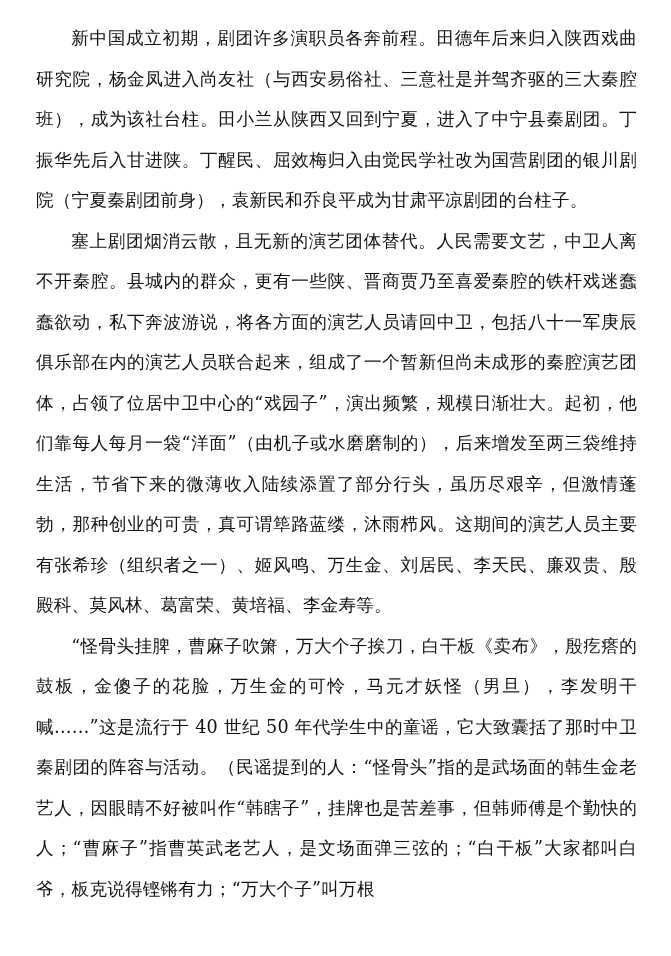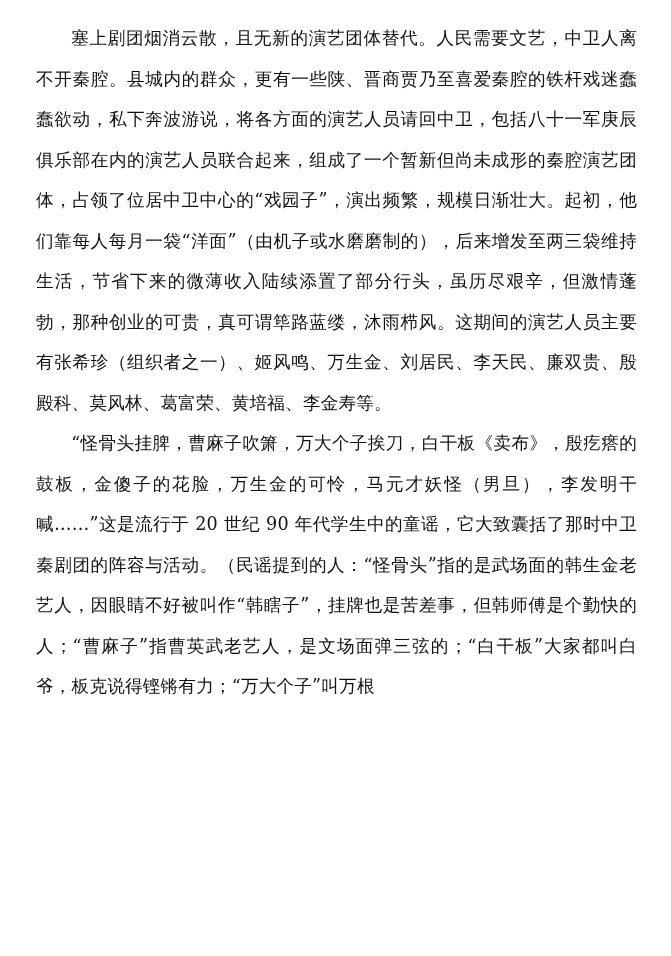--- a/index.html
+++ b/index.html
@@ -36,16 +36,17 @@
   }
   .para + .para {
     margin-top: 0;
   }
 </style>
 </head>
 <body>
 
 <div class="page">
   <div class="body-text">
+    <p class="para">新中国成立初期，剧团许多演职员各奔前程。田德年后来归入陕西戏曲研究院，杨金凤进入尚友社（与西安易俗社、三意社是并驾齐驱的三大秦腔班），成为该社台柱。田小兰从陕西又回到宁夏，进入了中宁县秦剧团。丁振华先后入甘进陕。丁醒民、屈效梅归入由觉民学社改为国营剧团的银川剧院（宁夏秦剧团前身），袁新民和乔良平成为甘肃平凉剧团的台柱子。</p>
     <p class="para">塞上剧团烟消云散，且无新的演艺团体替代。人民需要文艺，中卫人离不开秦腔。县城内的群众，更有一些陕、晋商贾乃至喜爱秦腔的铁杆戏迷蠢蠢欲动，私下奔波游说，将各方面的演艺人员请回中卫，包括八十一军庚辰俱乐部在内的演艺人员联合起来，组成了一个暂新但尚未成形的秦腔演艺团体，占领了位居中卫中心的“戏园子”，演出频繁，规模日渐壮大。起初，他们靠每人每月一袋“洋面”（由机子或水磨磨制的），后来增发至两三袋维持生活，节省下来的微薄收入陆续添置了部分行头，虽历尽艰辛，但激情蓬勃，那种创业的可贵，真可谓筚路蓝缕，沐雨栉风。这期间的演艺人员主要有张希珍（组织者之一）、姬风鸣、万生金、刘居民、李天民、廉双贵、殷殿科、莫风林、葛富荣、黄培福、李金寿等。</p>
-    <p class="para">“怪骨头挂脾，曹麻子吹箫，万大个子挨刀，白干板《卖布》，殷疙瘩的鼓板，金傻子的花脸，万生金的可怜，马元才妖怪（男旦），李发明干喊……”这是流行于 20 世纪 90 年代学生中的童谣，它大致囊括了那时中卫秦剧团的阵容与活动。（民谣提到的人：“怪骨头”指的是武场面的韩生金老艺人，因眼睛不好被叫作“韩瞎子”，挂牌也是苦差事，但韩师傅是个勤快的人；“曹麻子”指曹英武老艺人，是文场面弹三弦的；“白干板”大家都叫白爷，板克说得铿锵有力；“万大个子”叫万根</p>
+    <p class="para">“怪骨头挂脾，曹麻子吹箫，万大个子挨刀，白干板《卖布》，殷疙瘩的鼓板，金傻子的花脸，万生金的可怜，马元才妖怪（男旦），李发明干喊……”这是流行于 40 世纪 50 年代学生中的童谣，它大致囊括了那时中卫秦剧团的阵容与活动。（民谣提到的人：“怪骨头”指的是武场面的韩生金老艺人，因眼睛不好被叫作“韩瞎子”，挂牌也是苦差事，但韩师傅是个勤快的人；“曹麻子”指曹英武老艺人，是文场面弹三弦的；“白干板”大家都叫白爷，板克说得铿锵有力；“万大个子”叫万根</p>
   </div>
 </div>
 
 </body></html>

